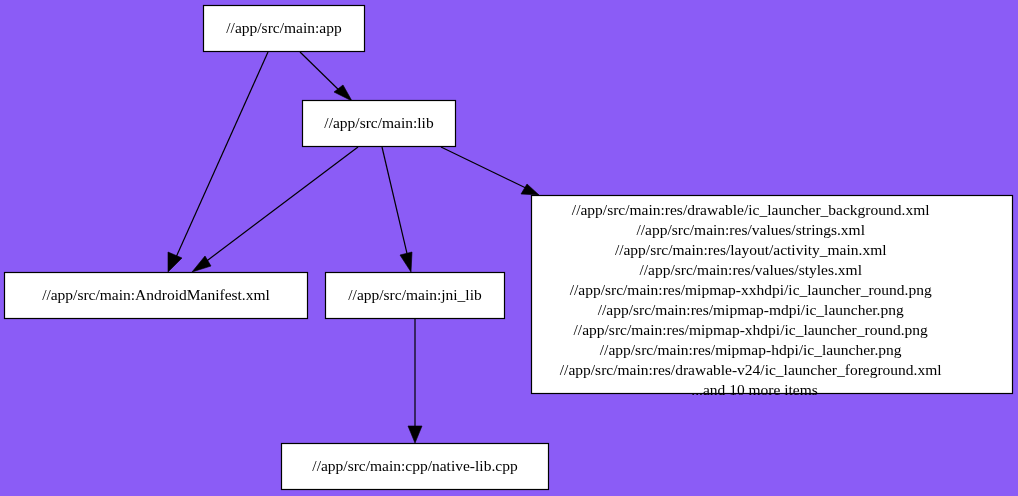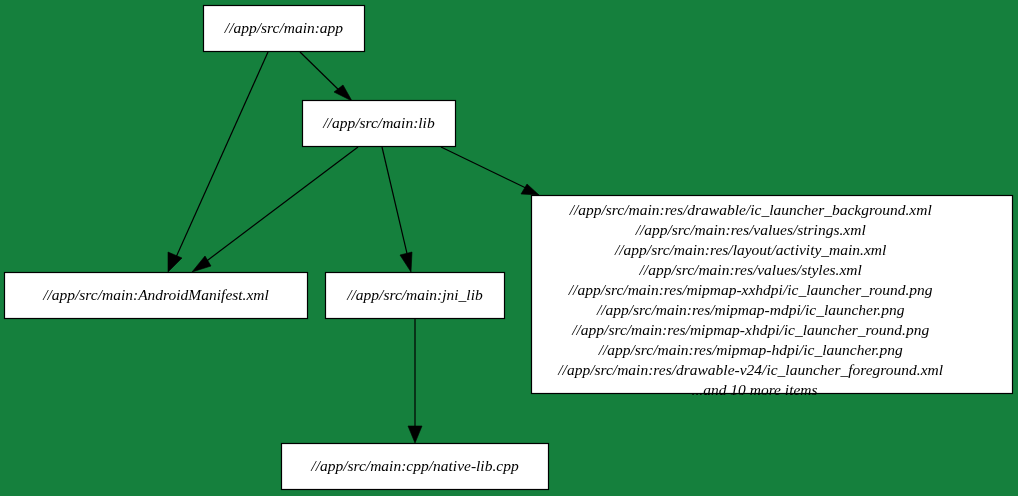--- a/index.html
+++ b/index.html
@@ -4,24 +4,23 @@
 <style>
   html, body {
     margin: 0;
     padding: 0;
     background: #ffffff;
   }
   #graph-root {
     position: relative;
     width: 1018px;
     height: 496px;
-    background: #15803d;
+    background: #8b5cf6;
     font-family: "Liberation Serif", "DejaVu Serif", serif;
     overflow: hidden;
-    font-style: italic;
   }
   svg#graph-canvas {
     position: absolute;
     top: 0;
     left: 0;
     width: 1018px;
     height: 496px;
     display: block;
   }
   .node-box {

